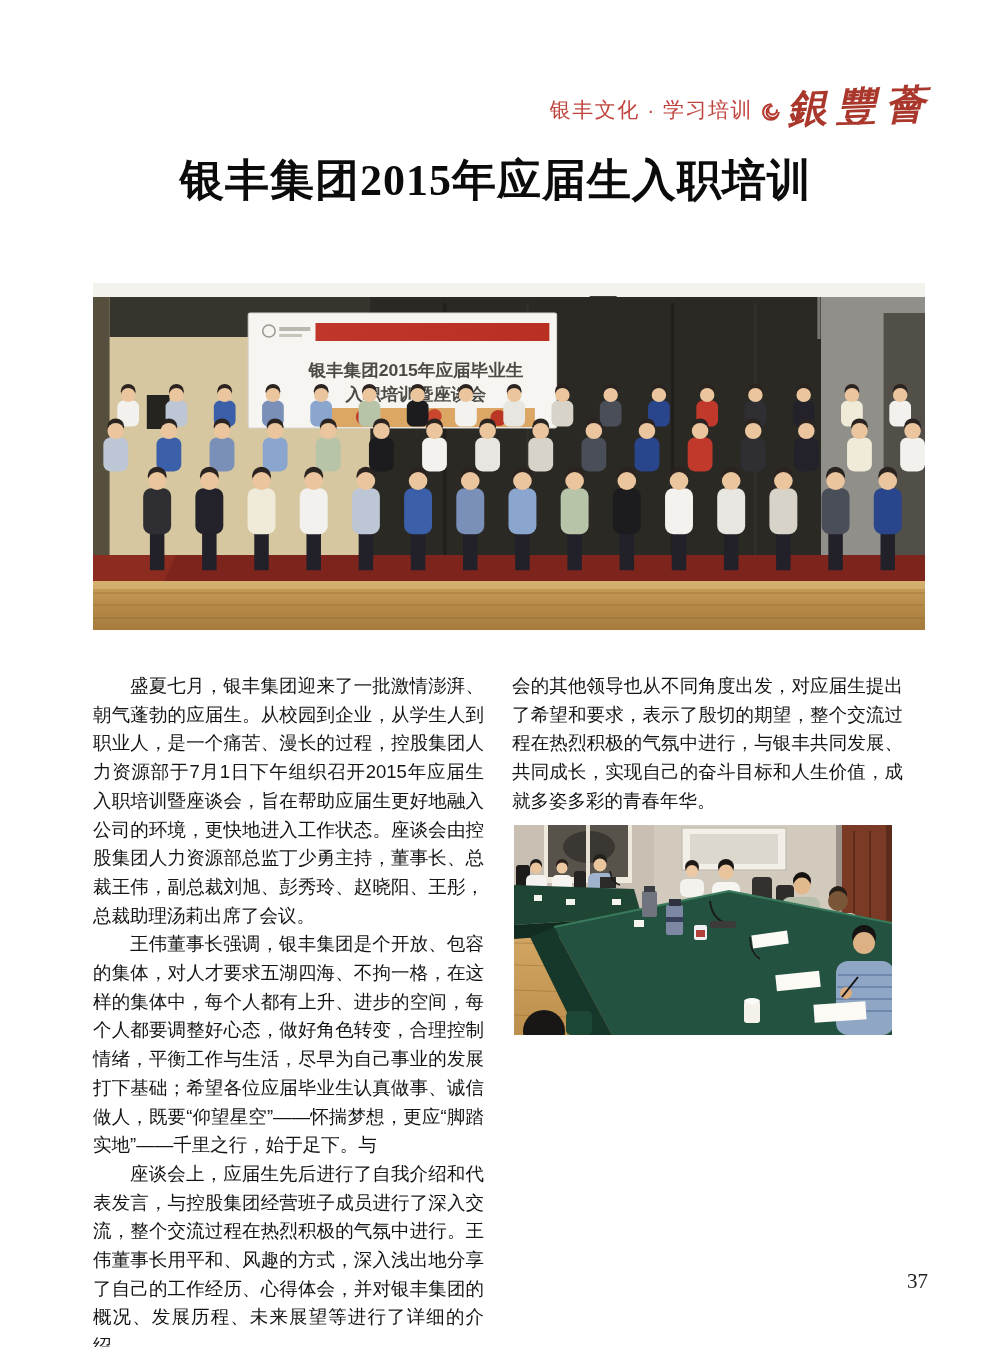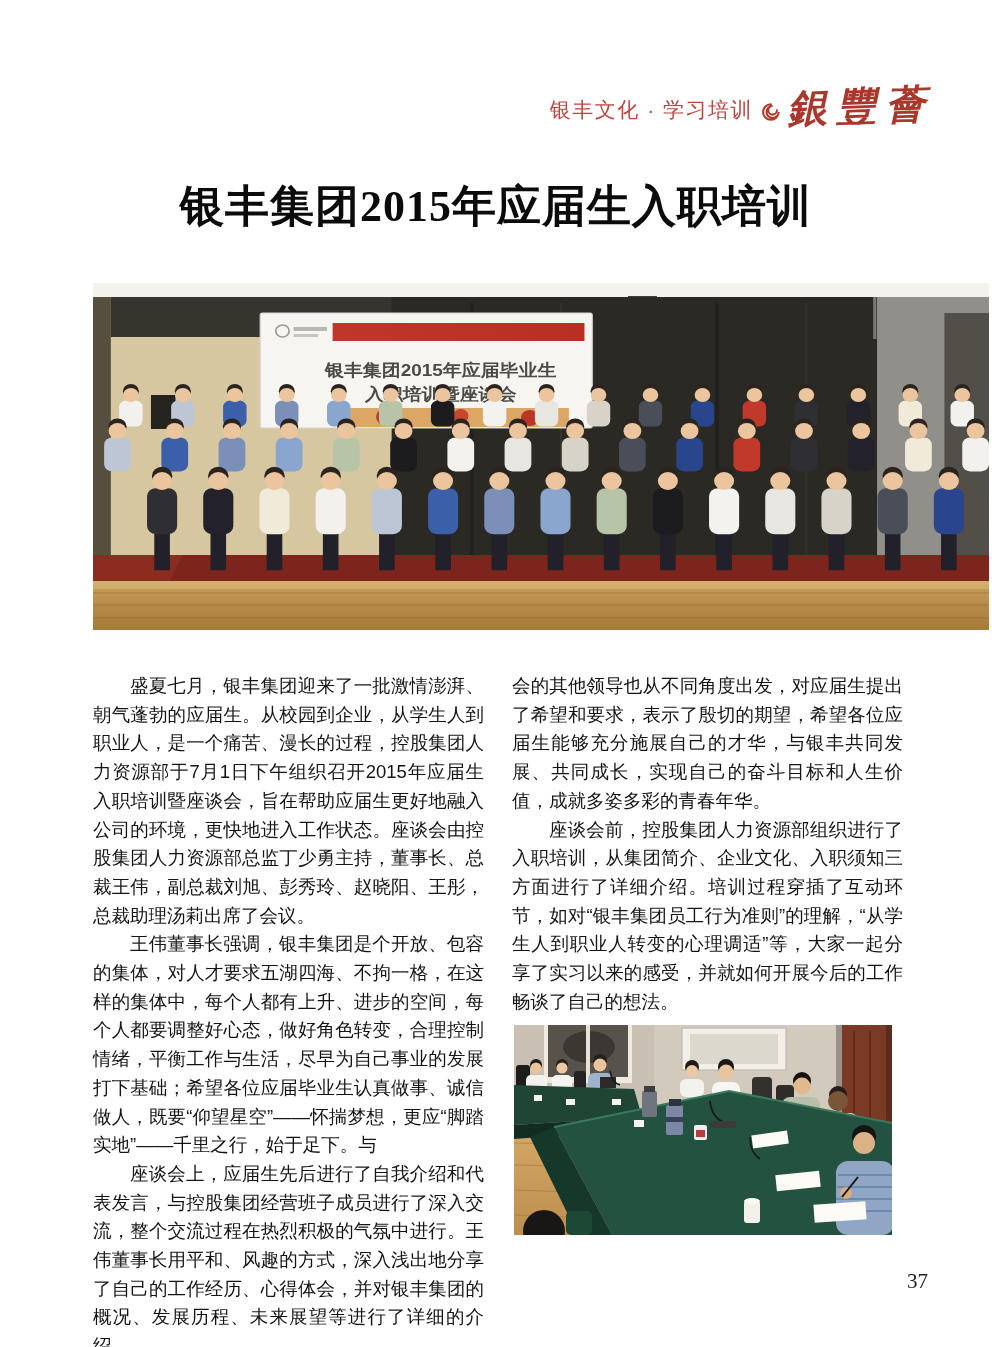--- a/index.html
+++ b/index.html
@@ -18,27 +18,27 @@
     transform:translateY(4px);
   }
   .brand-swirl{display:inline-block;transform:translateY(8px);}
   .brand-calligraphy{
     color:#a9372b;font-size:40px;font-weight:bold;font-style:italic;
     letter-spacing:9px;font-family:"DejaVu Serif",serif;
     transform:rotate(-2deg);white-space:nowrap;
   }
   
   .article-title{
-    position:absolute;top:180px;left:0;width:100%;margin:0;
+    position:absolute;top:154px;left:0;width:100%;margin:0;
     text-align:center;font-family:"Liberation Serif",serif;
     font-weight:bold;font-size:44px;line-height:53px;color:#0b0b0b;
     letter-spacing:1px;
   }
   
-  .photo-main{position:absolute;left:93px;top:283px;width:896px;height:347px;}
+  .photo-main{position:absolute;left:93px;top:283px;width:832px;height:347px;}
   .photo-main svg,.photo-meeting svg{display:block;width:100%;height:100%;}
   
   .columns{position:absolute;left:93px;top:672px;width:810px;display:flex;gap:28px;}
   .col{width:391px;}
   .col p{
     margin:0;font-size:18.5px;line-height:28.7px;text-align:justify;
     color:#141414;
   }
   .col p.indent{text-indent:2em;}
   .photo-meeting{width:378px;height:210px;margin-top:9px;margin-left:2px;}
@@ -284,22 +284,21 @@
     </svg>
   </figure>
 
   <div class="columns">
     <div class="col">
       <p class="indent">盛夏七月，银丰集团迎来了一批激情澎湃、朝气蓬勃的应届生。从校园到企业，从学生人到职业人，是一个痛苦、漫长的过程，控股集团人力资源部于7月1日下午组织召开2015年应届生入职培训暨座谈会，旨在帮助应届生更好地融入公司的环境，更快地进入工作状态。座谈会由控股集团人力资源部总监丁少勇主持，董事长、总裁王伟，副总裁刘旭、彭秀玲、赵晓阳、王彤，总裁助理汤莉出席了会议。</p>
       <p class="indent">王伟董事长强调，银丰集团是个开放、包容的集体，对人才要求五湖四海、不拘一格，在这样的集体中，每个人都有上升、进步的空间，每个人都要调整好心态，做好角色转变，合理控制情绪，平衡工作与生活，尽早为自己事业的发展打下基础；希望各位应届毕业生认真做事、诚信做人，既要“仰望星空”——怀揣梦想，更应“脚踏实地”——千里之行，始于足下。与</p>
       <p class="indent">座谈会上，应届生先后进行了自我介绍和代表发言，与控股集团经营班子成员进行了深入交流，整个交流过程在热烈积极的气氛中进行。王伟董事长用平和、风趣的方式，深入浅出地分享了自己的工作经历、心得体会，并对银丰集团的概况、发展历程、未来展望等进行了详细的介绍。</p>
     </div>
     <div class="col">
-      <p>会的其他领导也从不同角度出发，对应届生提出了希望和要求，表示了殷切的期望，希望各位应届生能够充分施展自己的才华，与银丰共同发展、共同成长，实现自己的奋斗目标和人生价值，成就多姿多彩的青春年华。</p>
-      <p class="indent">座谈会前，控股集团人力资源部组织进行了入职培训，从集团简介、企业文化、入职须知三方面进行了详细介绍。培训过程穿插了互动环节，如对“银丰集团员工行为准则”的理解，“从学生人到职业人转变的心理调适”等，大家一起分享了实习以来的感受，并就如何开展今后的工作畅谈了自己的想法。</p>
+      <p>会的其他领导也从不同角度出发，对应届生提出了希望和要求，表示了殷切的期望，整个交流过程在热烈积极的气氛中进行，与银丰共同发展、共同成长，实现自己的奋斗目标和人生价值，成就多姿多彩的青春年华。</p>
 
       <figure class="photo-meeting" style="margin:9px 0 0 2px">
         <svg viewBox="0 0 378 210" preserveAspectRatio="none">
           <defs>
             <linearGradient id="mt-wood" x1="0" y1="0" x2="0" y2="1">
               <stop offset="0" stop-color="#d4a866"></stop>
               <stop offset="1" stop-color="#bd8f4c"></stop>
             </linearGradient>
           </defs>
 

